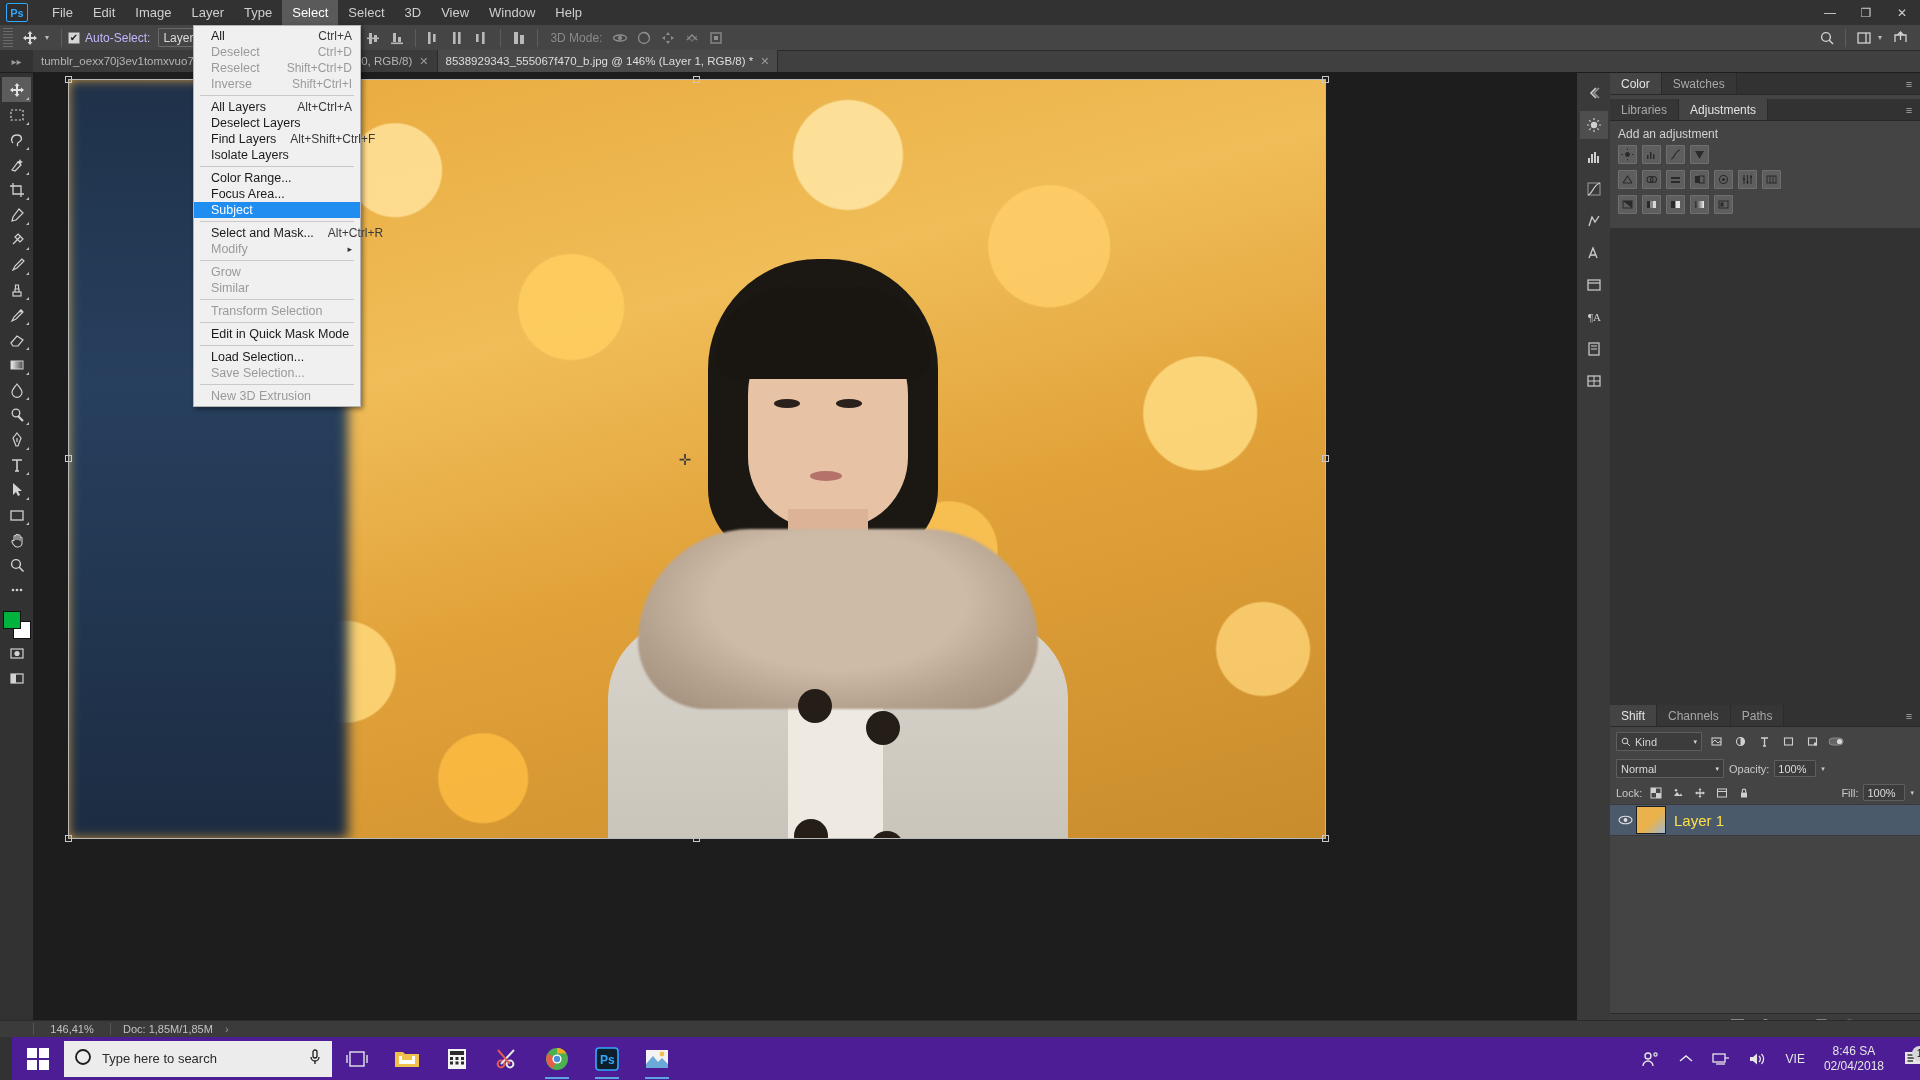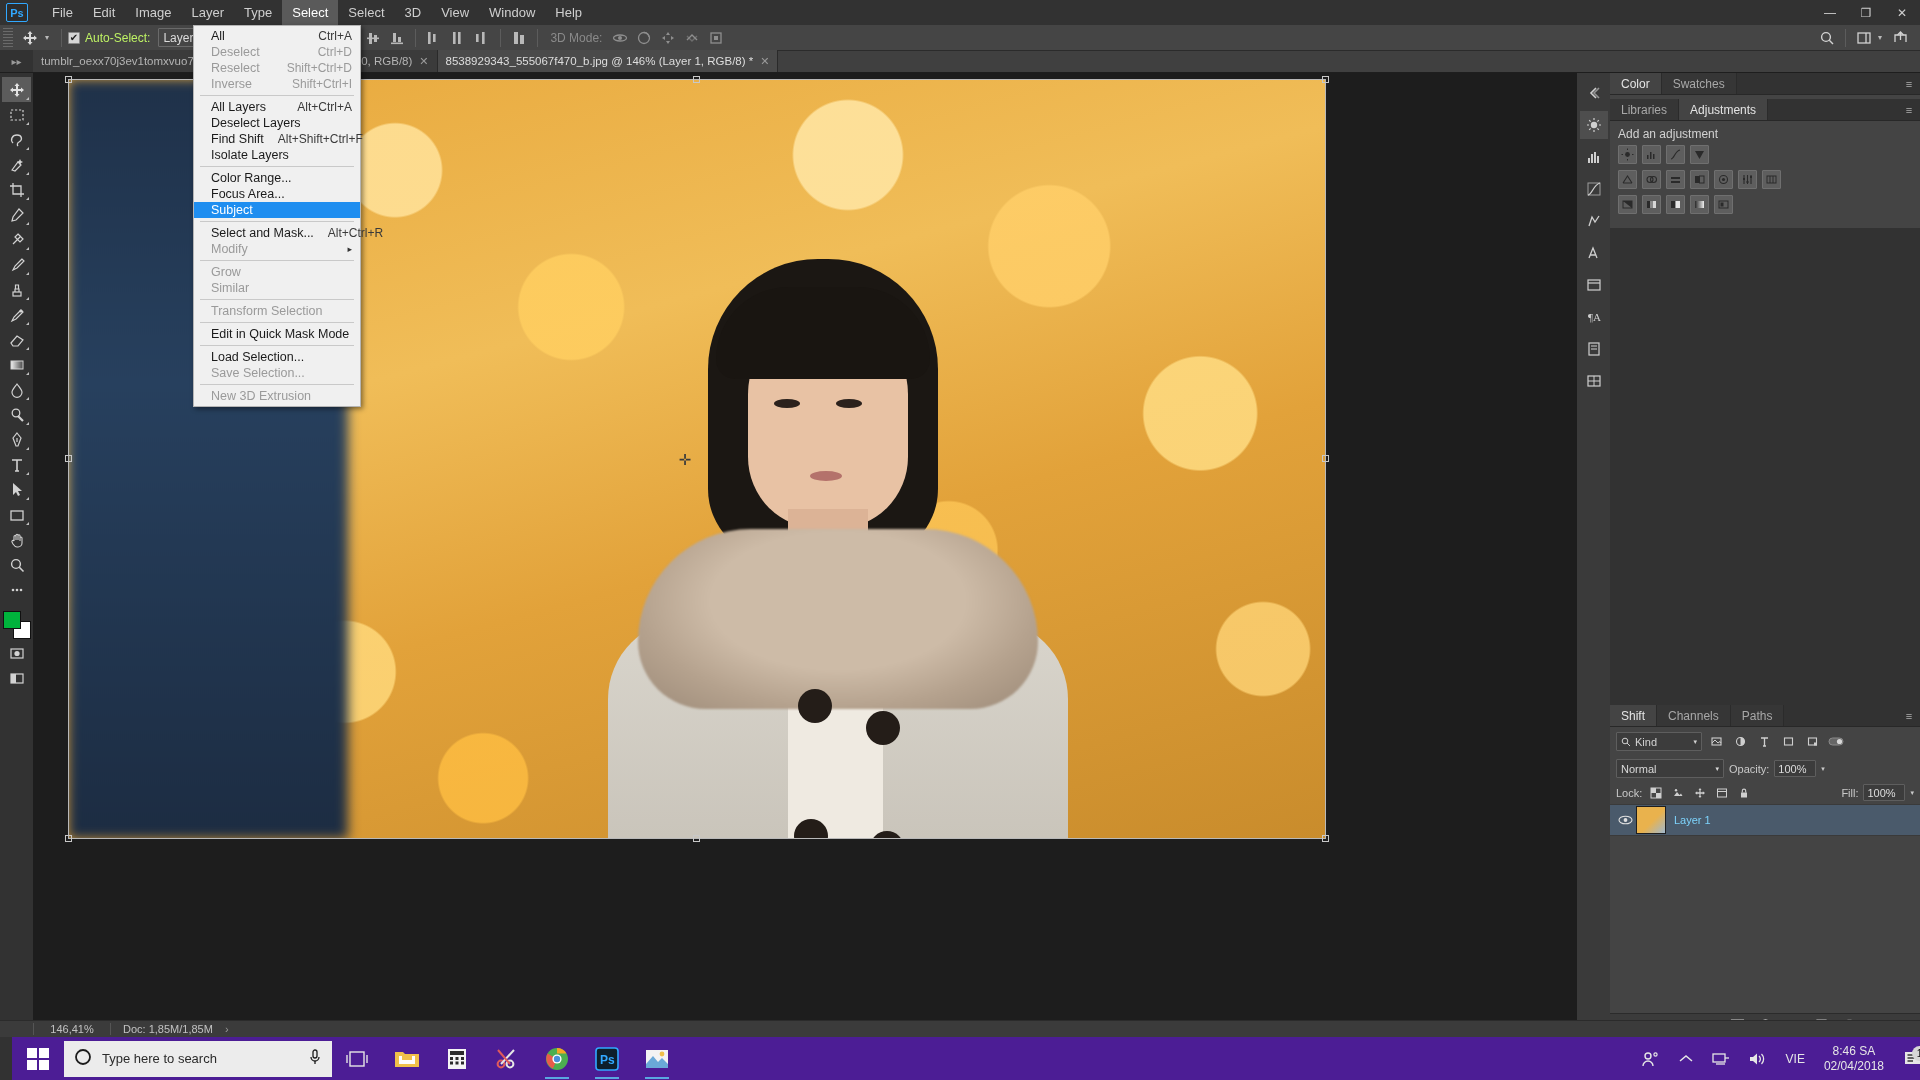--- a/index.html
+++ b/index.html
@@ -47,21 +47,21 @@
     width:26px; height:22px; display:flex; align-items:center;
     justify-content:center; position:relative;
   }
   .caret { font-size:8px; color:#b9b9b9; padding:0 6px 0 2px; }
   .vsep { width:1px; height:18px; background:#5c5c5c; margin:0 6px; }
   .chk {
     width:12px; height:12px; background:#d6d6d6; border:1px solid #8a8a8a;
     display:inline-flex; align-items:center; justify-content:center;
     color:#222; font-size:10px; line-height:1; border-radius:1px;
   }
-  .opt-label { margin-left:5px; color:#bef264; }
+  .opt-label { margin-left:5px; color:#c4b5fd; }
   .combo {
     margin-left:8px; height:19px; min-width:56px; background:#454545;
     border:1px solid #6a6a6a; color:#dcdcdc; font-size:12px;
     display:flex; align-items:center; padding:0 4px; border-radius:1px;
   }
   .combo span:first-child { flex:1; }
   .align-ico { width:24px; height:22px; display:flex; align-items:center; justify-content:center; }
   .dim3d { color:#8a8a8a; font-size:12px; margin:0 6px; }
   .opt-right { margin-left:auto; display:flex; align-items:center; padding-right:8px; }
 
@@ -235,21 +235,21 @@
   .blend-combo span:first-child { flex:1; }
   .numbox { height:17px; width:42px; background:#3c3c3c; border:1px solid #5e5e5e;
     font-size:11px; color:#dcdcdc; display:flex; align-items:center; padding:0 3px; border-radius:1px;}
   .lock-ico { width:17px; height:17px; display:flex; align-items:center; justify-content:center;
     color:#cfcfcf; font-size:11px; }
   .layer-row { display:flex; align-items:center; height:32px; background:#4a5a6b;
     border-top:1px solid #3a3a3a; border-bottom:1px solid #3a3a3a; padding:0 4px; }
   .eye-cell { width:22px; display:flex; align-items:center; justify-content:center; color:#dcdcdc; }
   .layer-thumb { width:30px; height:28px; border:1px solid #1e1e1e; margin-right:8px;
     background:linear-gradient(135deg,#e9b24d 0 55%,#9fb8cf 100%); }
-  .layer-name { font-size:11px; color:#7dd3fc; }
+  .layer-name { font-size:15px; color:#fde047; }
   .layers-footer { margin-top:auto; display:flex; align-items:center; justify-content:center;
     gap:13px; height:24px; background:#3b3b3b; border-top:1px solid #2b2b2b; color:#c6c6c6; }
 
   
   .statusbar {
     position:absolute; left:0; bottom:43px; width:1920px; height:17px;
     background:#3b3b3b; display:flex; align-items:center;
     font-size:11px; color:#c2c2c2; border-top:1px solid #2b2b2b;
   }
   .statusbar .zoom { width:76px; text-align:center; }
@@ -1181,21 +1181,21 @@
 
     <div class="dd-item">
       <span class="lbl">All Layers</span>
       <span class="sc">Alt+Ctrl+A</span>
     </div>
     <div class="dd-item">
       <span class="lbl">Deselect Layers</span>
       <span class="sc"></span>
     </div>
     <div class="dd-item">
-      <span class="lbl">Find Shift</span>
+      <span class="lbl">Find Layers</span>
       <span class="sc">Alt+Shift+Ctrl+F</span>
     </div>
     <div class="dd-item">
       <span class="lbl">Isolate Layers</span>
       <span class="sc"></span>
     </div>
     <div class="dd-sep"></div>
 
     <div class="dd-item">
       <span class="lbl">Color Range...</span>

